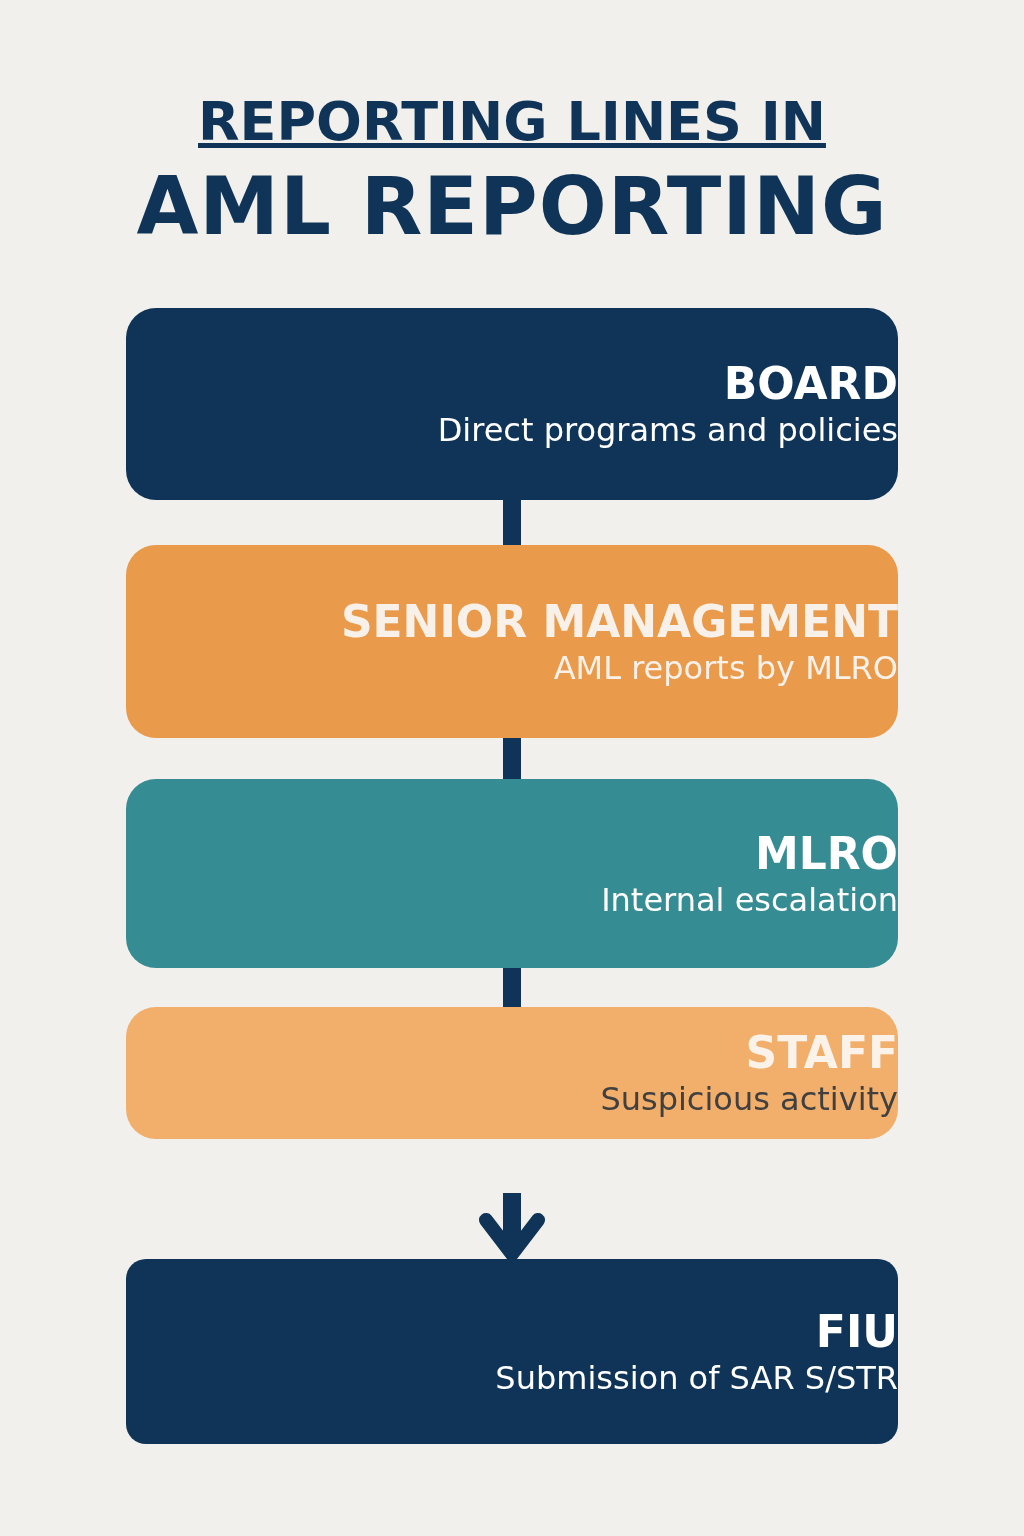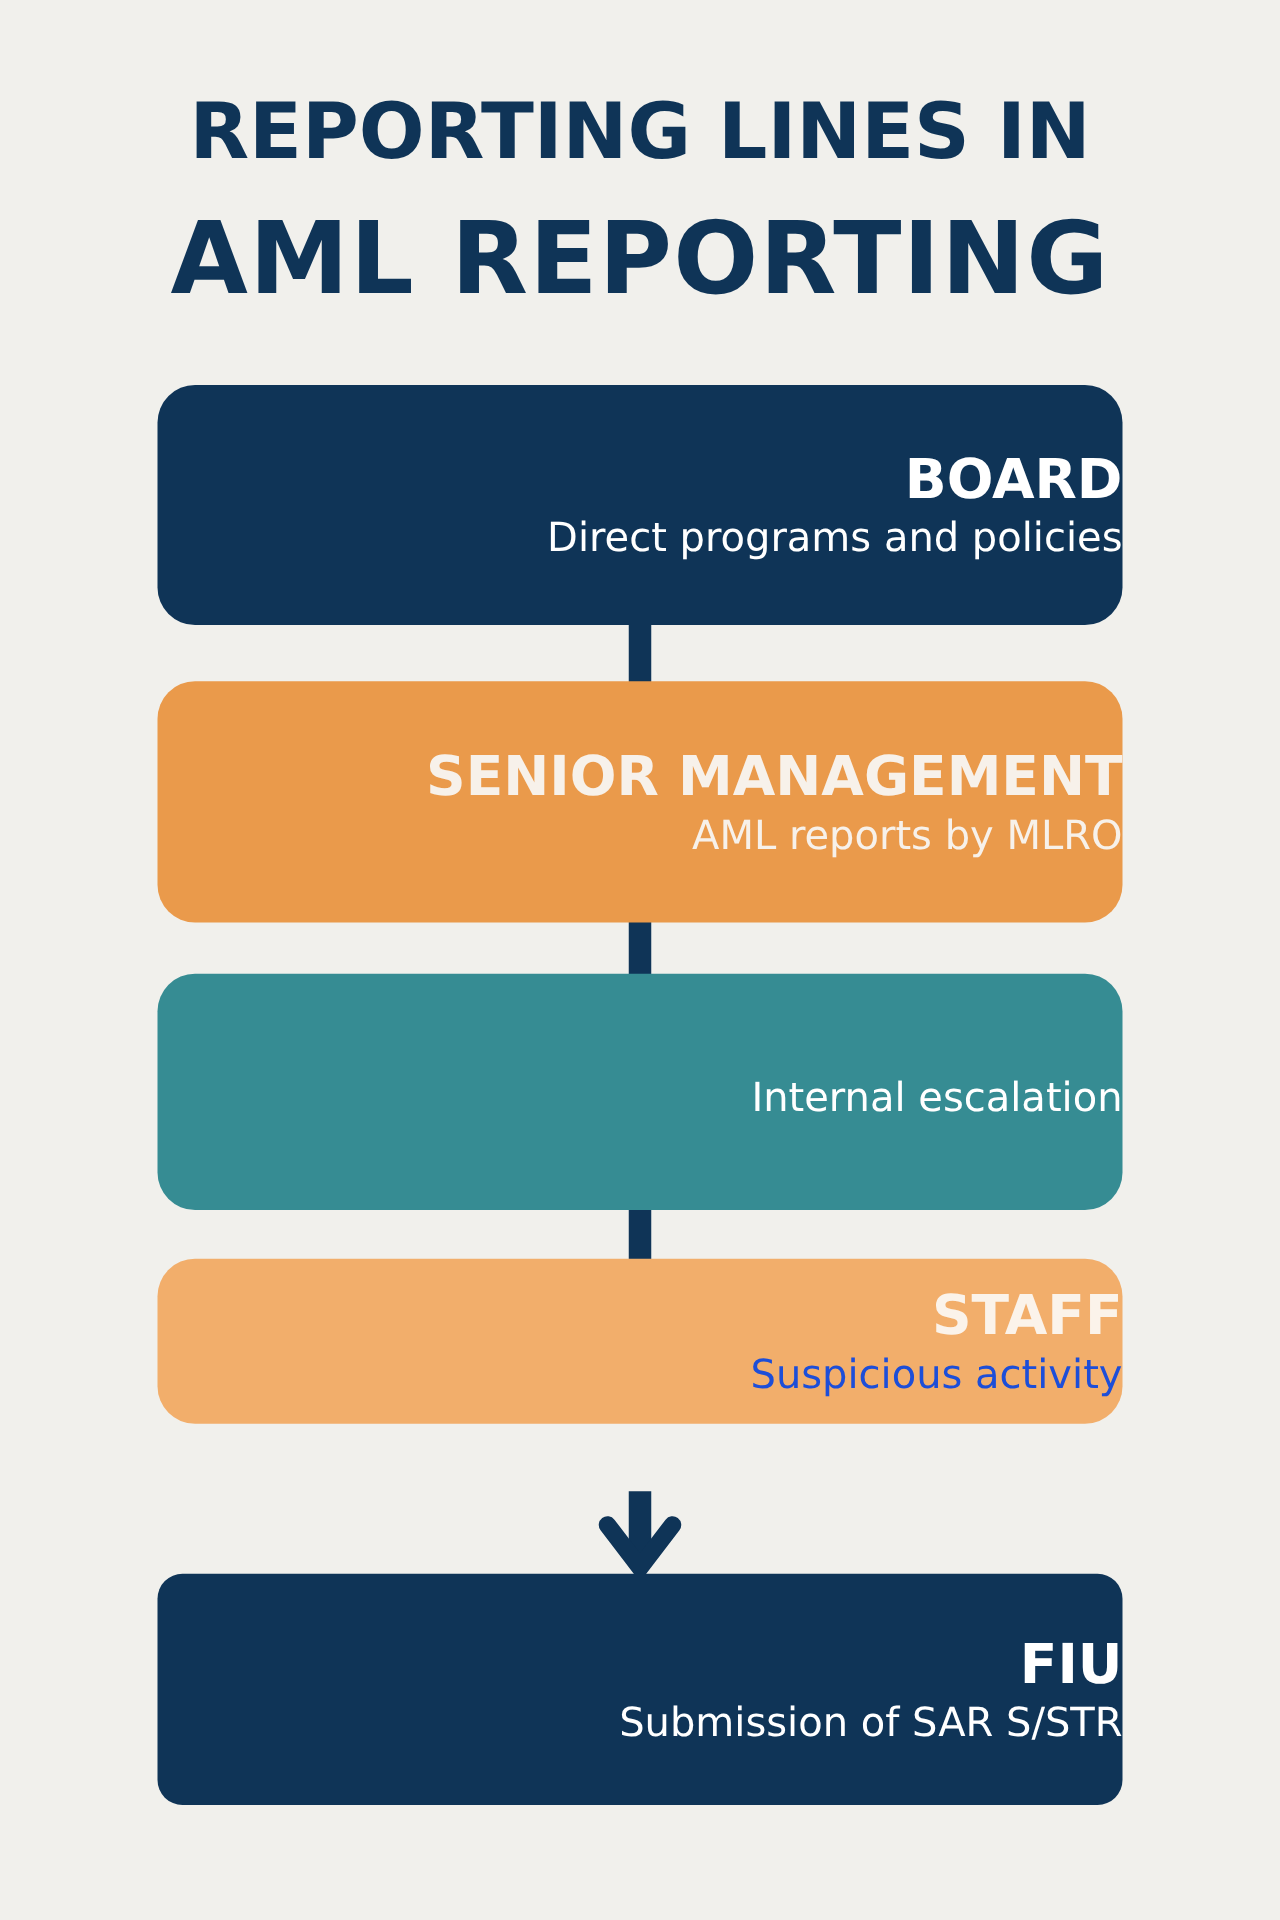--- a/index.html
+++ b/index.html
@@ -7,21 +7,21 @@
     width: 1024px; height: 1536px;
     background: #f1f0ec;
     font-family: "DejaVu Sans", "Liberation Sans", sans-serif;
     position: relative;
     overflow: hidden;
   }
   .title {
     position: absolute; left: 0; width: 1024px; text-align: center;
     color: #0f3457; font-weight: bold; margin: 0;
   }
-  .title.l1 { top: 68px; font-size: 62px; letter-spacing: 0px; }
+  .title.l1 { top: 90px; font-size: 54px; letter-spacing: 0px; text-decoration: underline; }
   .title.l2 { top: 160px; font-size: 80px; letter-spacing: 1px; }
   .box {
     position: absolute; left: 126px; width: 772px;
     border-radius: 30px;
     display: flex; flex-direction: column; align-items: flex-end; justify-content: center;
     color: #ffffff;
   }
   .box .label { font-weight: bold; font-size: 44px; line-height: 1; }
   .box .desc { font-size: 32px; margin-top: 8px; line-height: 1; }
   .connector {
@@ -46,24 +46,25 @@
   <div class="label">BOARD</div>
   <div class="desc">Direct programs and policies</div>
 </div>
 
 <div class="box" style="top:545px;height:193px;background:#ea9a4b;">
   <div class="label" style="color:#f7f1ea;">SENIOR MANAGEMENT</div>
   <div class="desc" style="color:#f7f1ea;">AML reports by MLRO</div>
 </div>
 
 <div class="box" style="top:779px;height:189px;background:#368c93;">
+  <div class="label">MLRO</div>
   <div class="desc">Internal escalation</div>
 </div>
 
 <div class="box" style="top:1007px;height:132px;background:#f2ae6b;">
   <div class="label" style="color:#fbf3ea;">STAFF</div>
-  <div class="desc" style="color:#1d4ed8;">Suspicious activity</div>
+  <div class="desc" style="color:#404040;">Suspicious activity</div>
 </div>
 
 <div class="box" style="top:1259px;height:185px;background:#0f3457;border-radius:20px;">
   <div class="label">FIU</div>
   <div class="desc">Submission of SAR S/STR</div>
 </div>
 
 </body></html>

